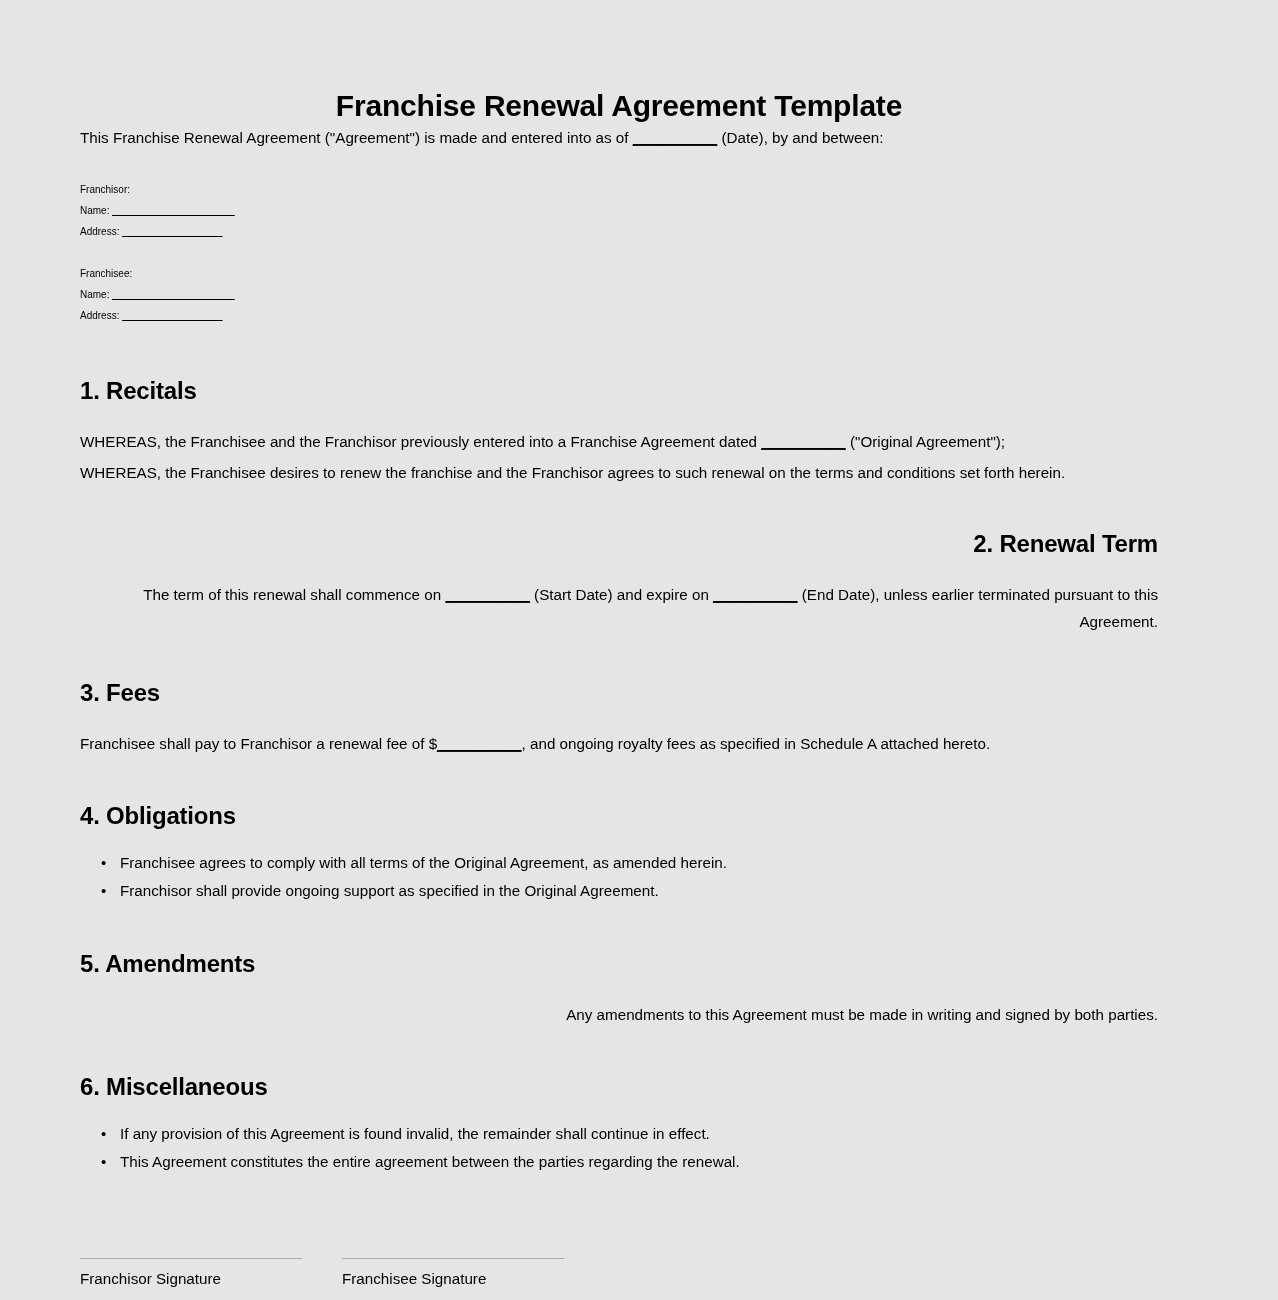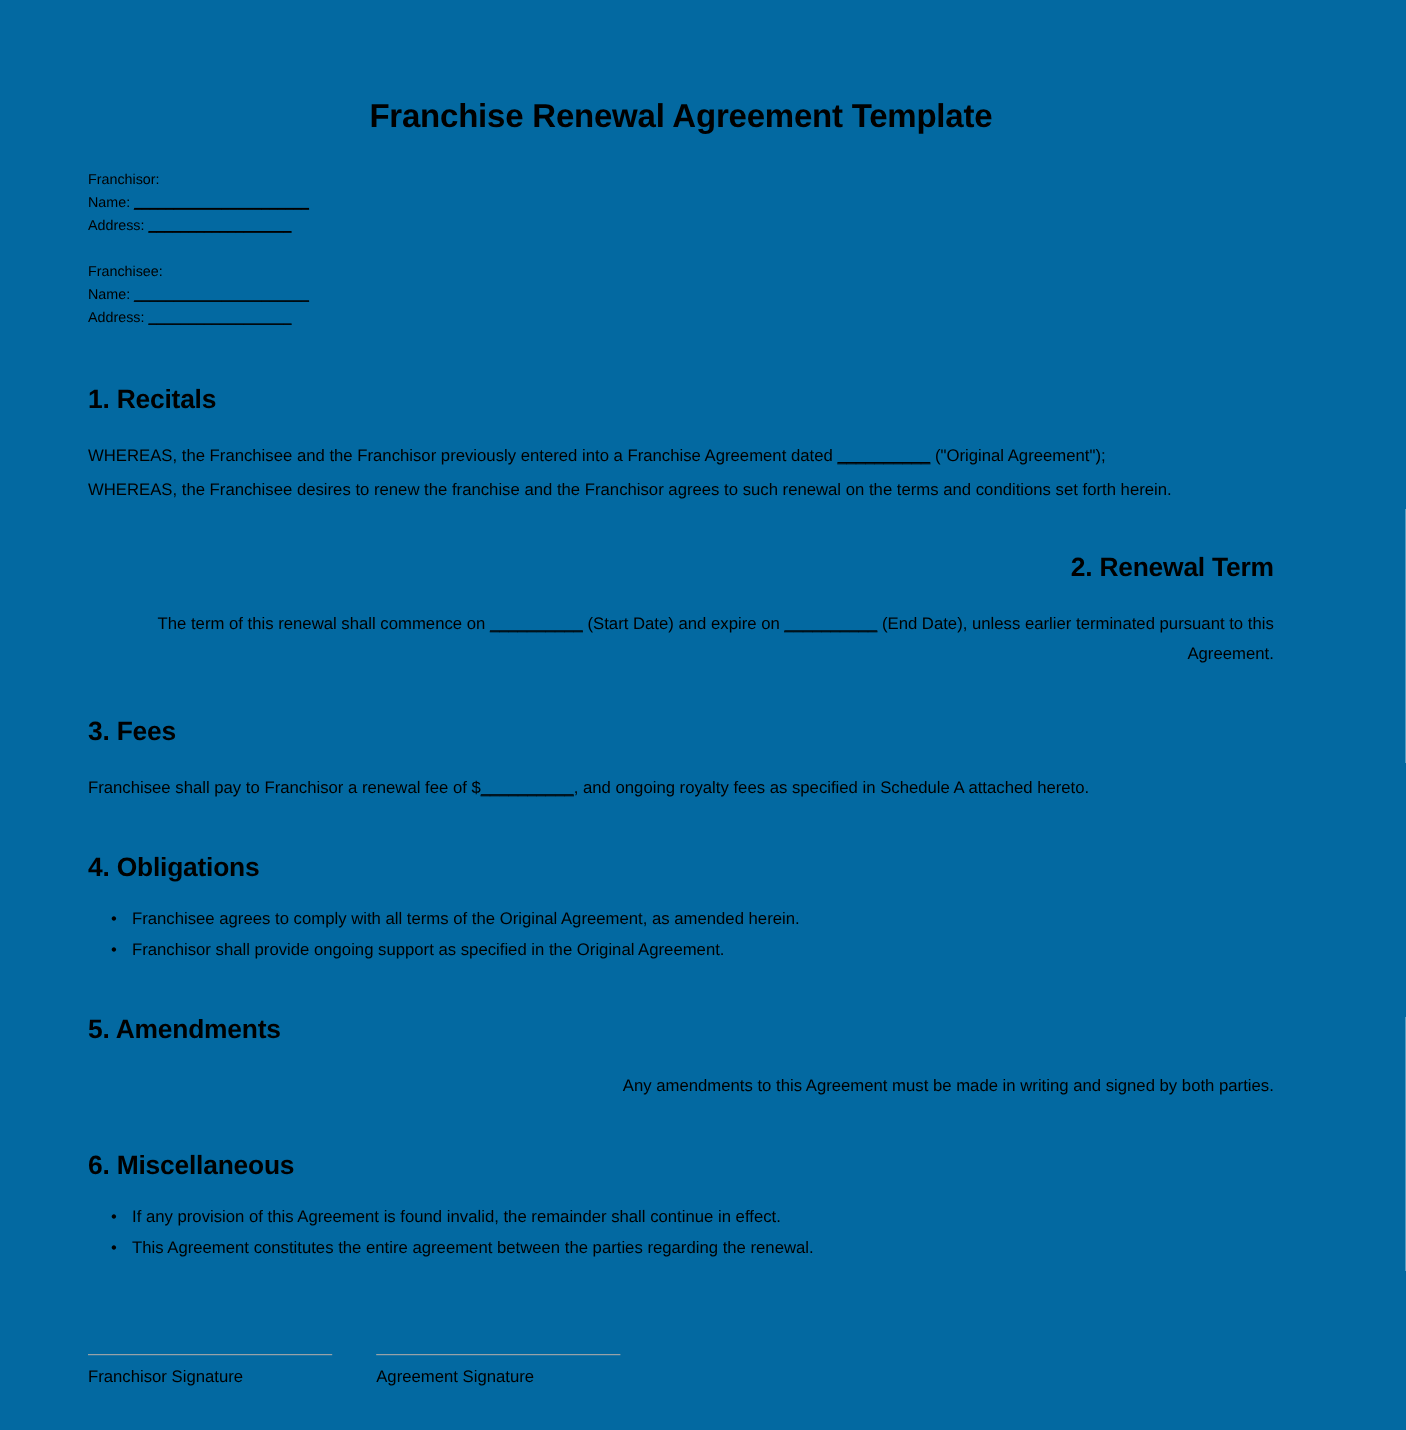--- a/index.html
+++ b/index.html
@@ -12,21 +12,21 @@
     min-height: 1300px;
     font-family: "Liberation Sans", sans-serif;
     color: #000000;
     -webkit-font-smoothing: none;
   }
   .page {
     width: 1278px;
     min-height: 1300px;
     box-sizing: border-box;
     padding: 0;
-    background: #0369a1;
+    background: #e5e5e5;
     position: relative;
   }
   .content {
     position: absolute;
     left: 80px;
     top: 0;
     width: 1078px;
   }
 
   .doc-title {
@@ -45,21 +45,21 @@
     margin: 0;
     color: #000;
   }
 
   .intro {
     margin-top: 45px;
   }
 
   .party-block {
     margin-top: 28px;
-    font-size: 13px;
+    font-size: 10px;
     line-height: 21px;
   }
   .party-block .party-gap {
     height: 21px;
   }
 
   h2.section-heading {
     font-size: 24px;
     font-weight: bold;
     margin: 0;
@@ -129,20 +129,21 @@
   }
 </style>
 </head>
 <body>
 
 <div class="page">
   <div class="content">
 
     <h1 class="doc-title">Franchise Renewal Agreement Template</h1>
 
+    <p class="body-text intro"><span>This Franchise Renewal Agreement ("Agreement") is made and entered into as of </span><span class="blank-underline">__________</span><span> (Date), by and between:</span></p>
 
     <div class="party-block">
       <div>Franchisor:</div>
       <div><span>Name: </span><span class="blank-underline">______________________</span></div>
       <div><span>Address: </span><span class="blank-underline">__________________</span></div>
       <div class="party-gap"></div>
       <div>Franchisee:</div>
       <div><span>Name: </span><span class="blank-underline">______________________</span></div>
       <div><span>Address: </span><span class="blank-underline">__________________</span></div>
     </div>
@@ -185,19 +186,19 @@
     </div>
 
     <div class="sig-area">
       <div class="sig-col">
         <div class="sig-line"></div>
         <div class="sig-label">Franchisor Signature</div>
 
       </div>
       <div class="sig-col second">
         <div class="sig-line"></div>
-        <div class="sig-label">Agreement Signature</div>
+        <div class="sig-label">Franchisee Signature</div>
 
       </div>
     </div>
 
   </div>
 </div>
 
 </body></html>

